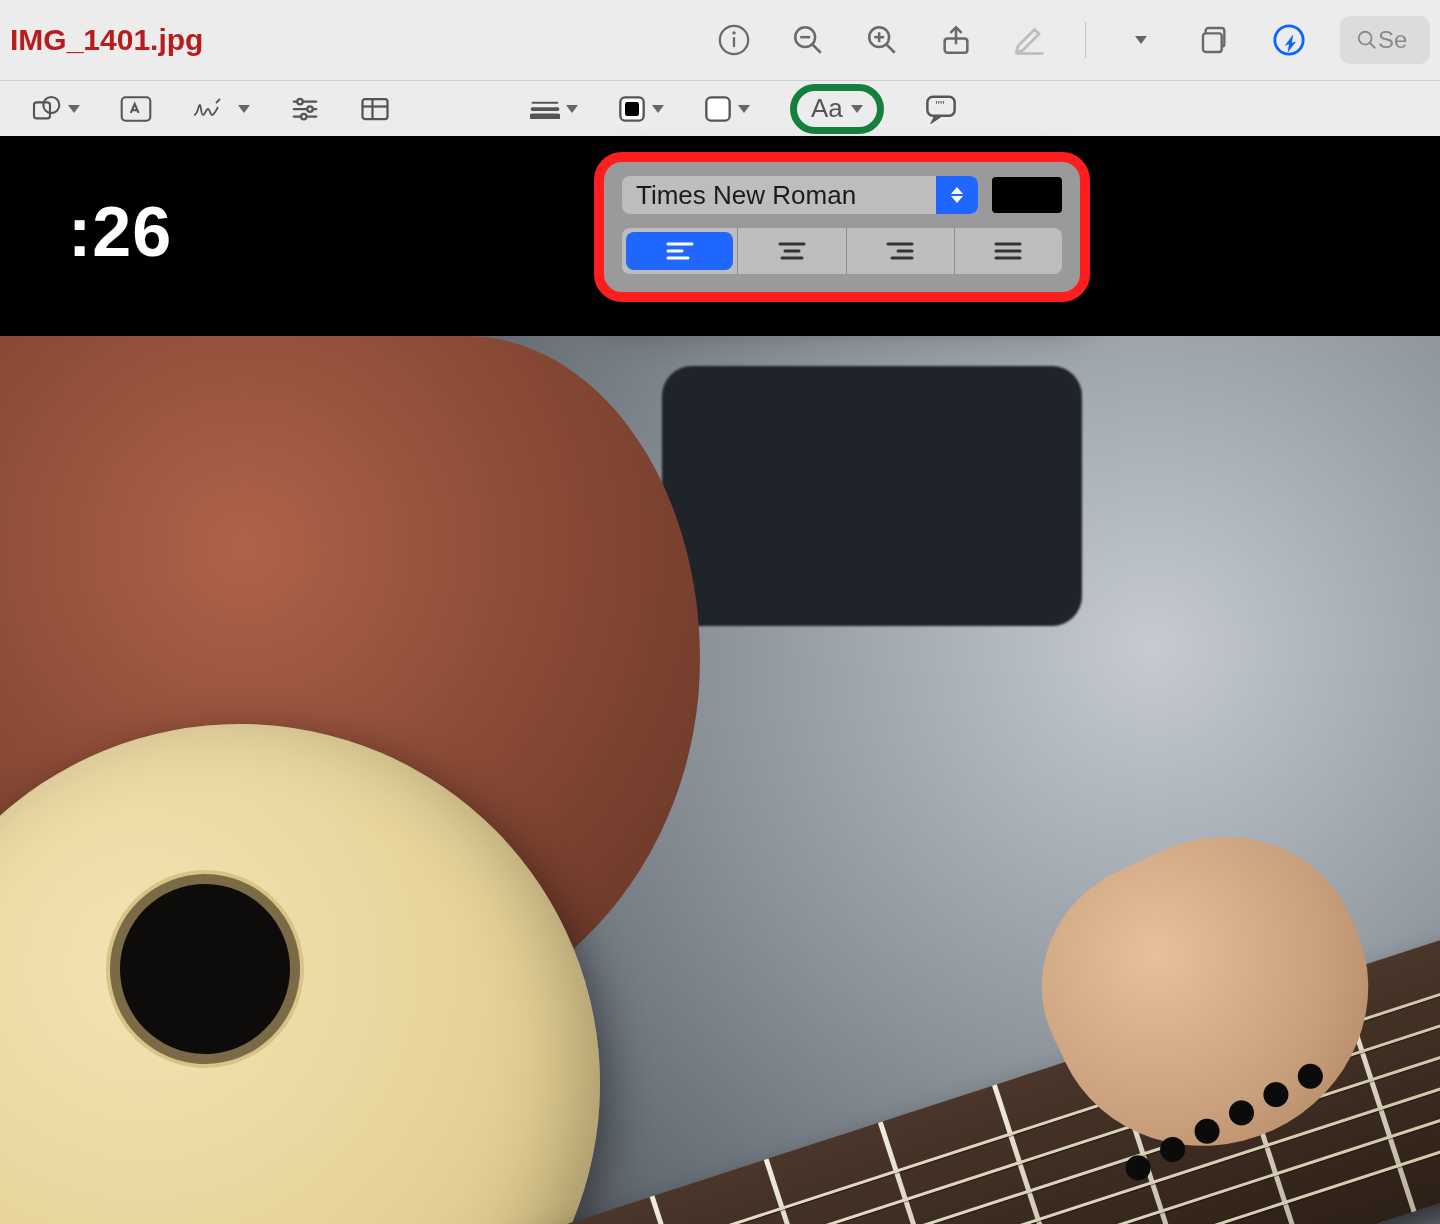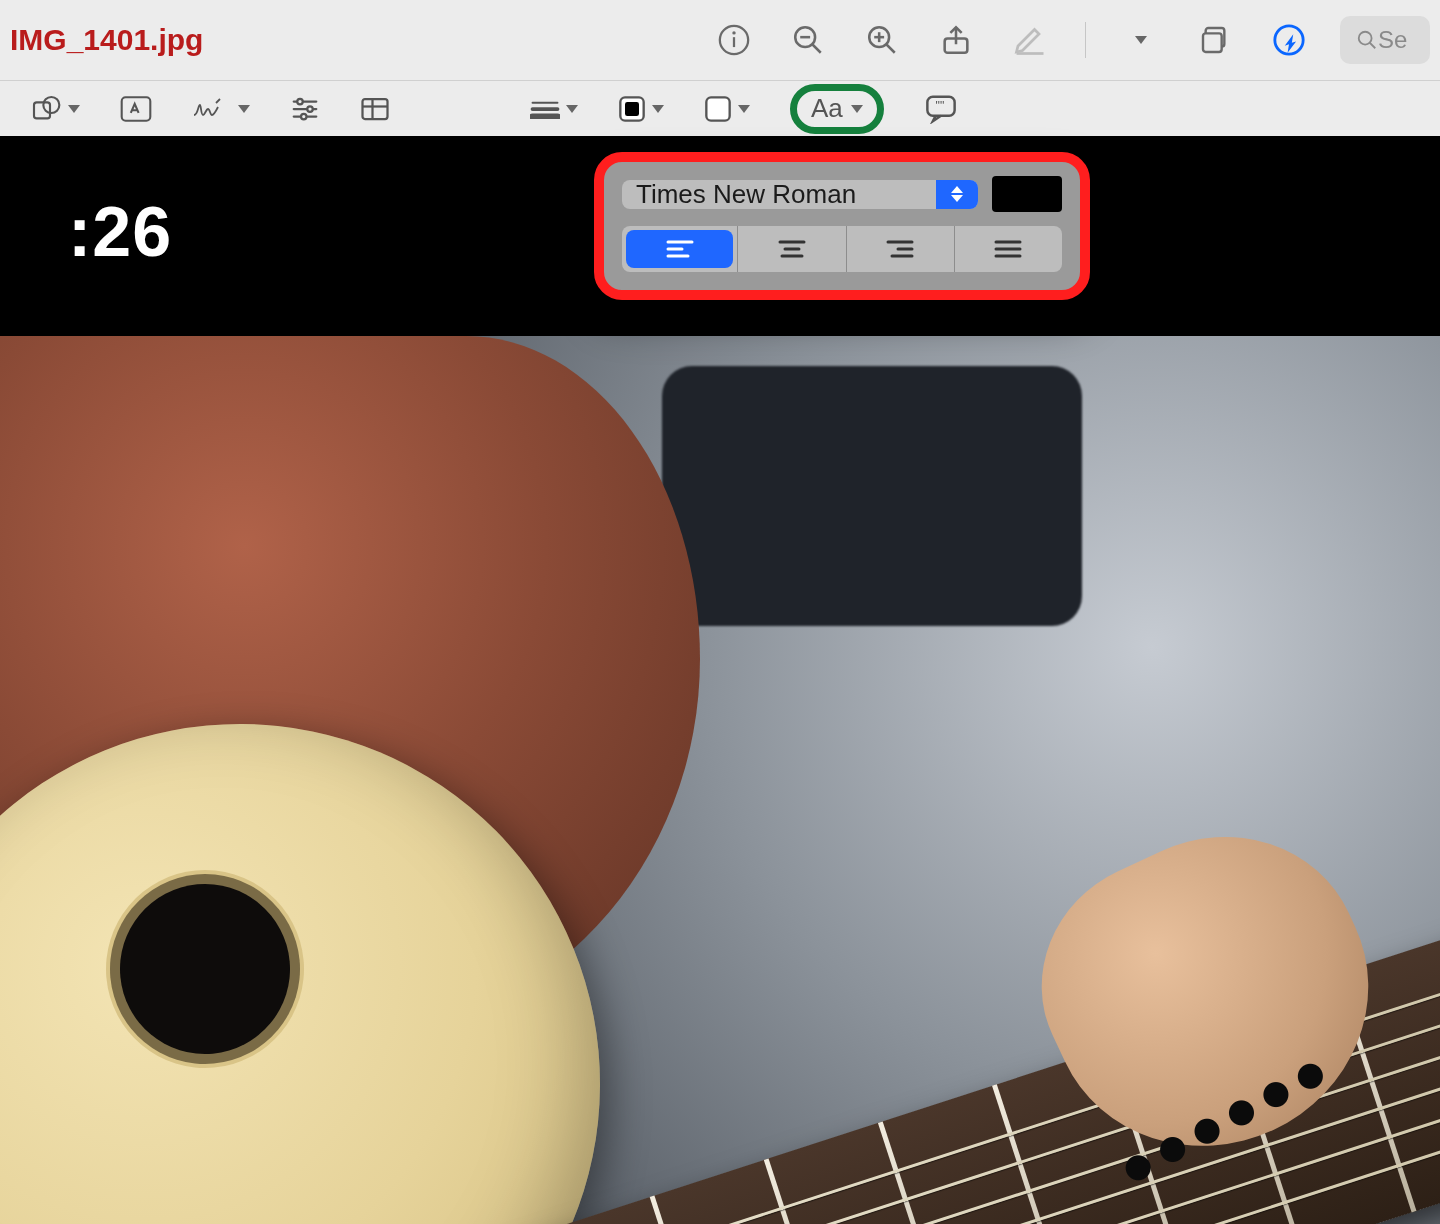--- a/index.html
+++ b/index.html
@@ -195,21 +195,21 @@
     padding:14px 18px 18px;
     box-shadow:0 20px 40px rgba(0,0,0,.45);
     display:flex; flex-direction:column; gap:14px;
   }
   .row { display:flex; align-items:center; gap:14px; }
 
   .font-select {
     flex:1;
     display:flex; align-items:center;
     background:#bdbdbd;
-    height:29px;
+    height:38px;
     border-radius:8px;
     padding:0 0 0 14px;
     overflow:hidden;
   }
   .font-select .name {
     flex:1; font-size:26px; color:#1b1b1b;
     white-space:nowrap; overflow:hidden; text-overflow:ellipsis;
   }
   .font-select .handle {
     width:42px; height:46px;

